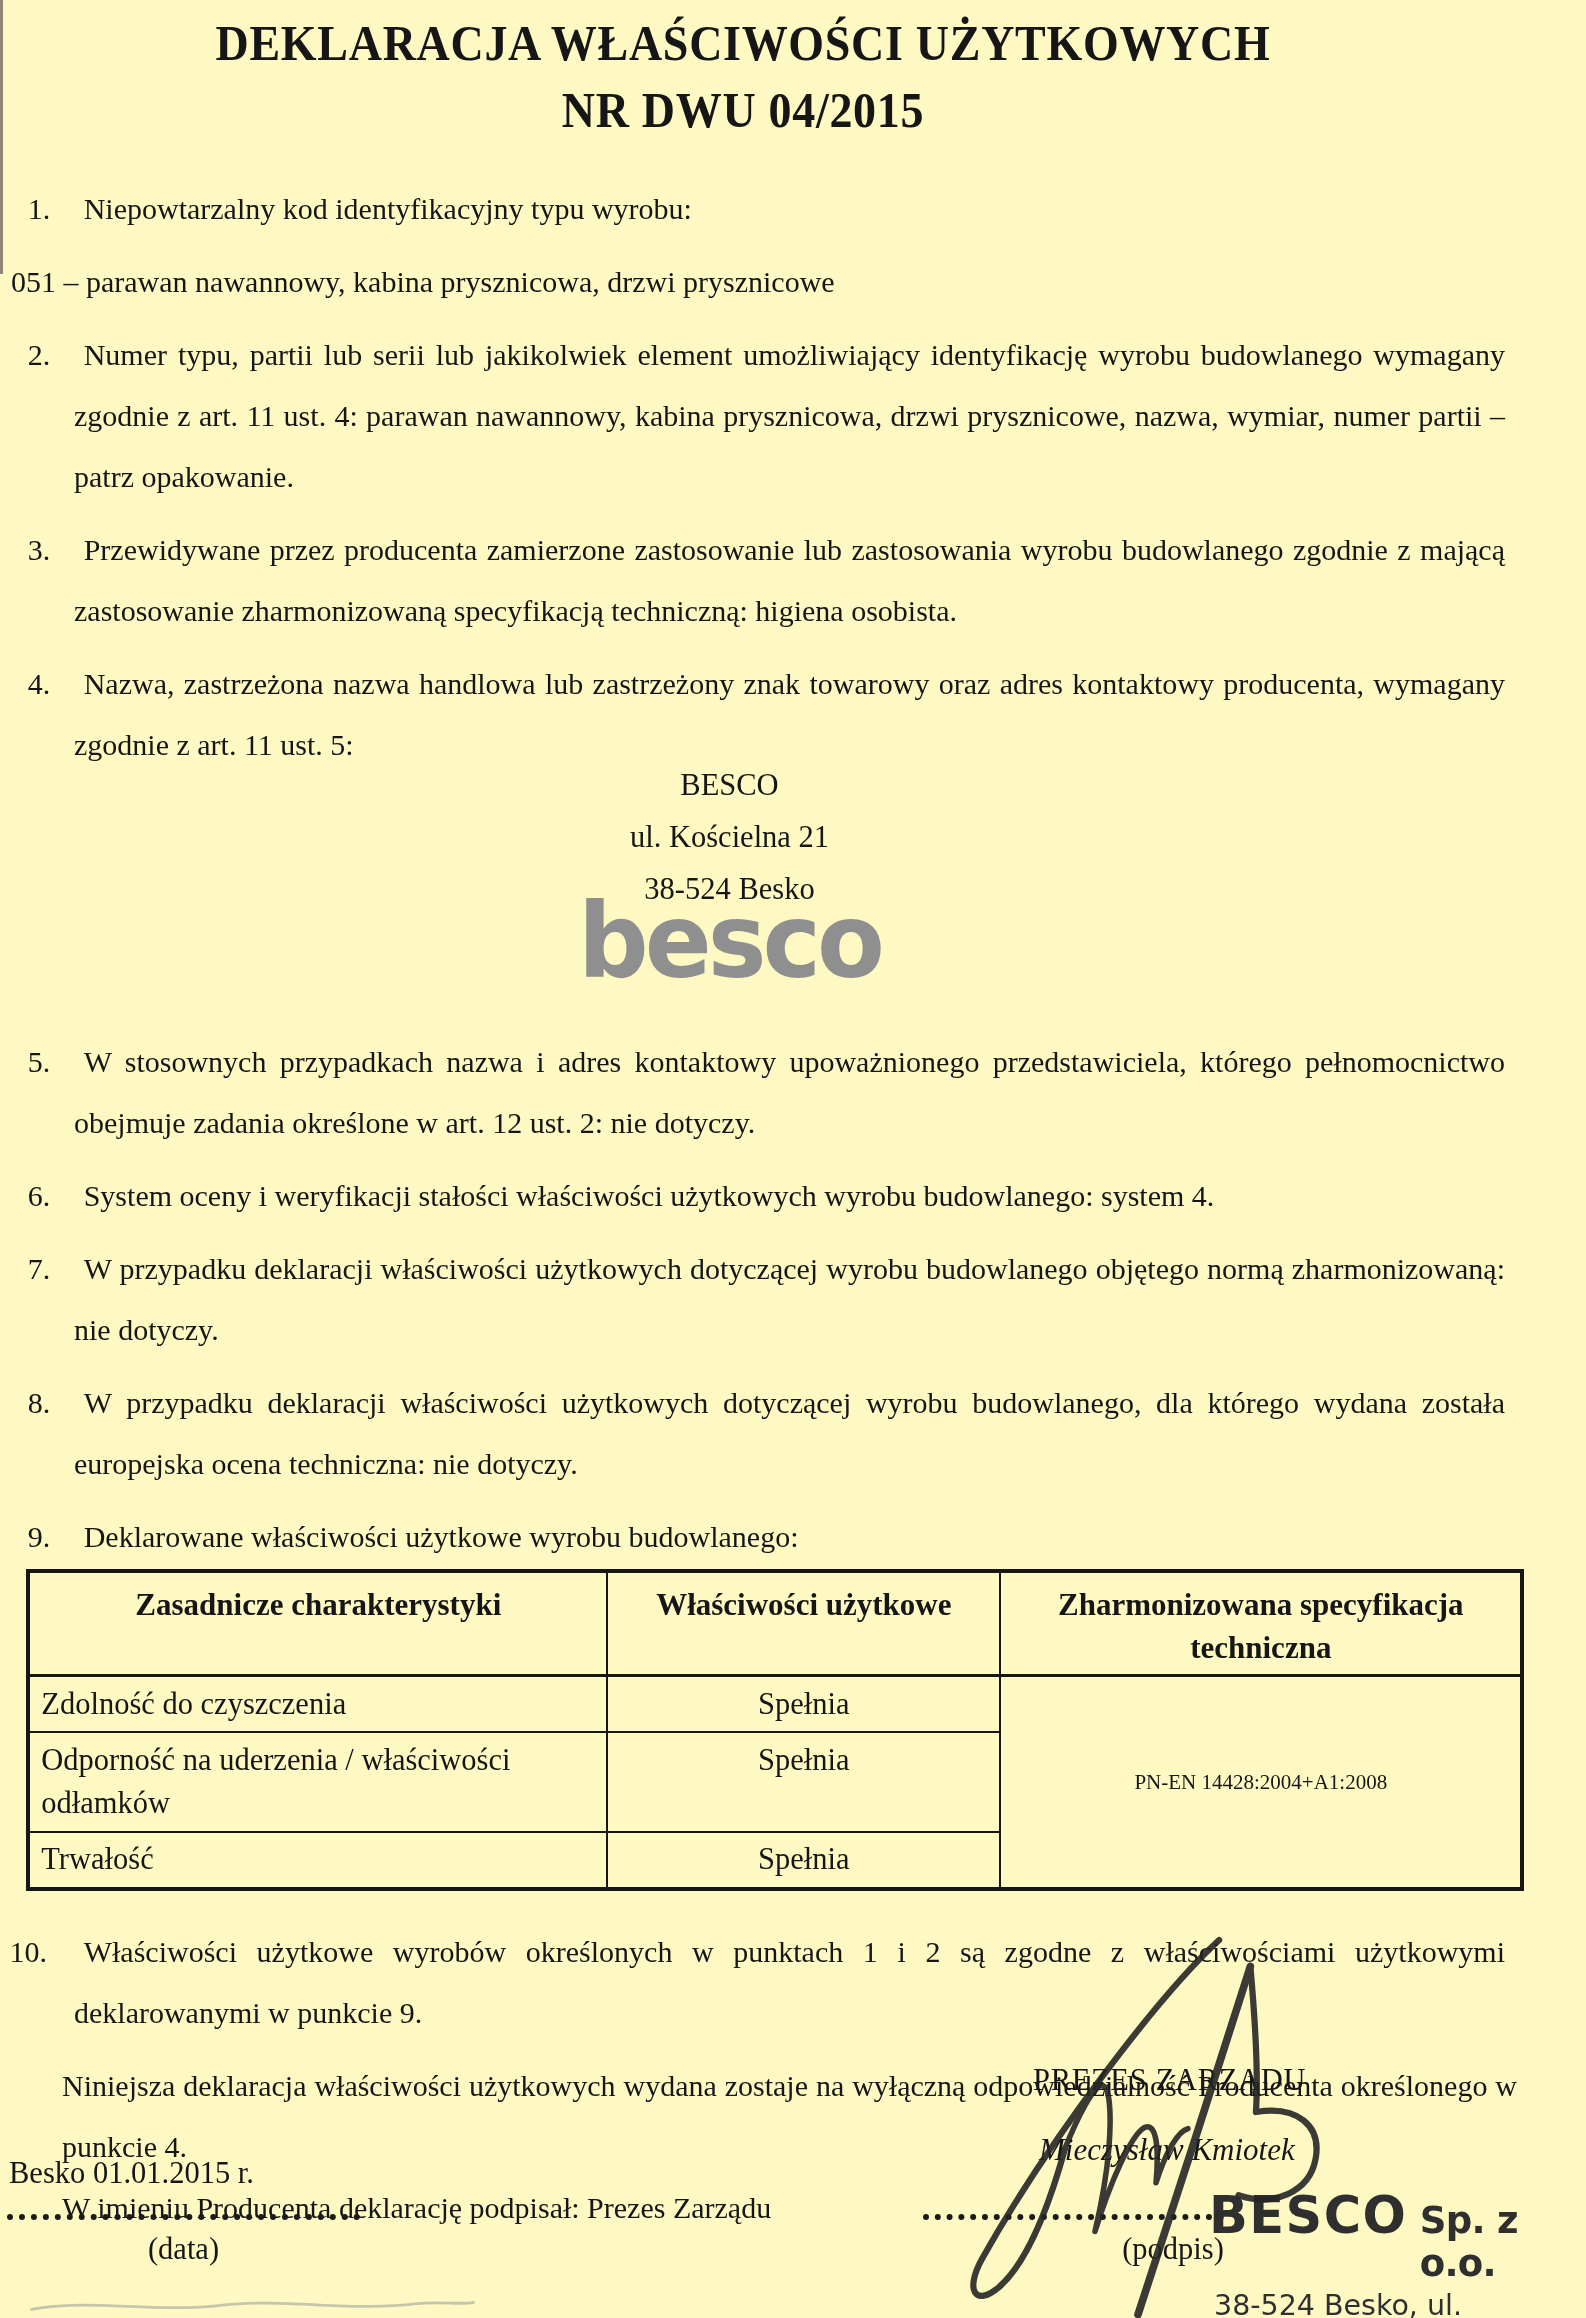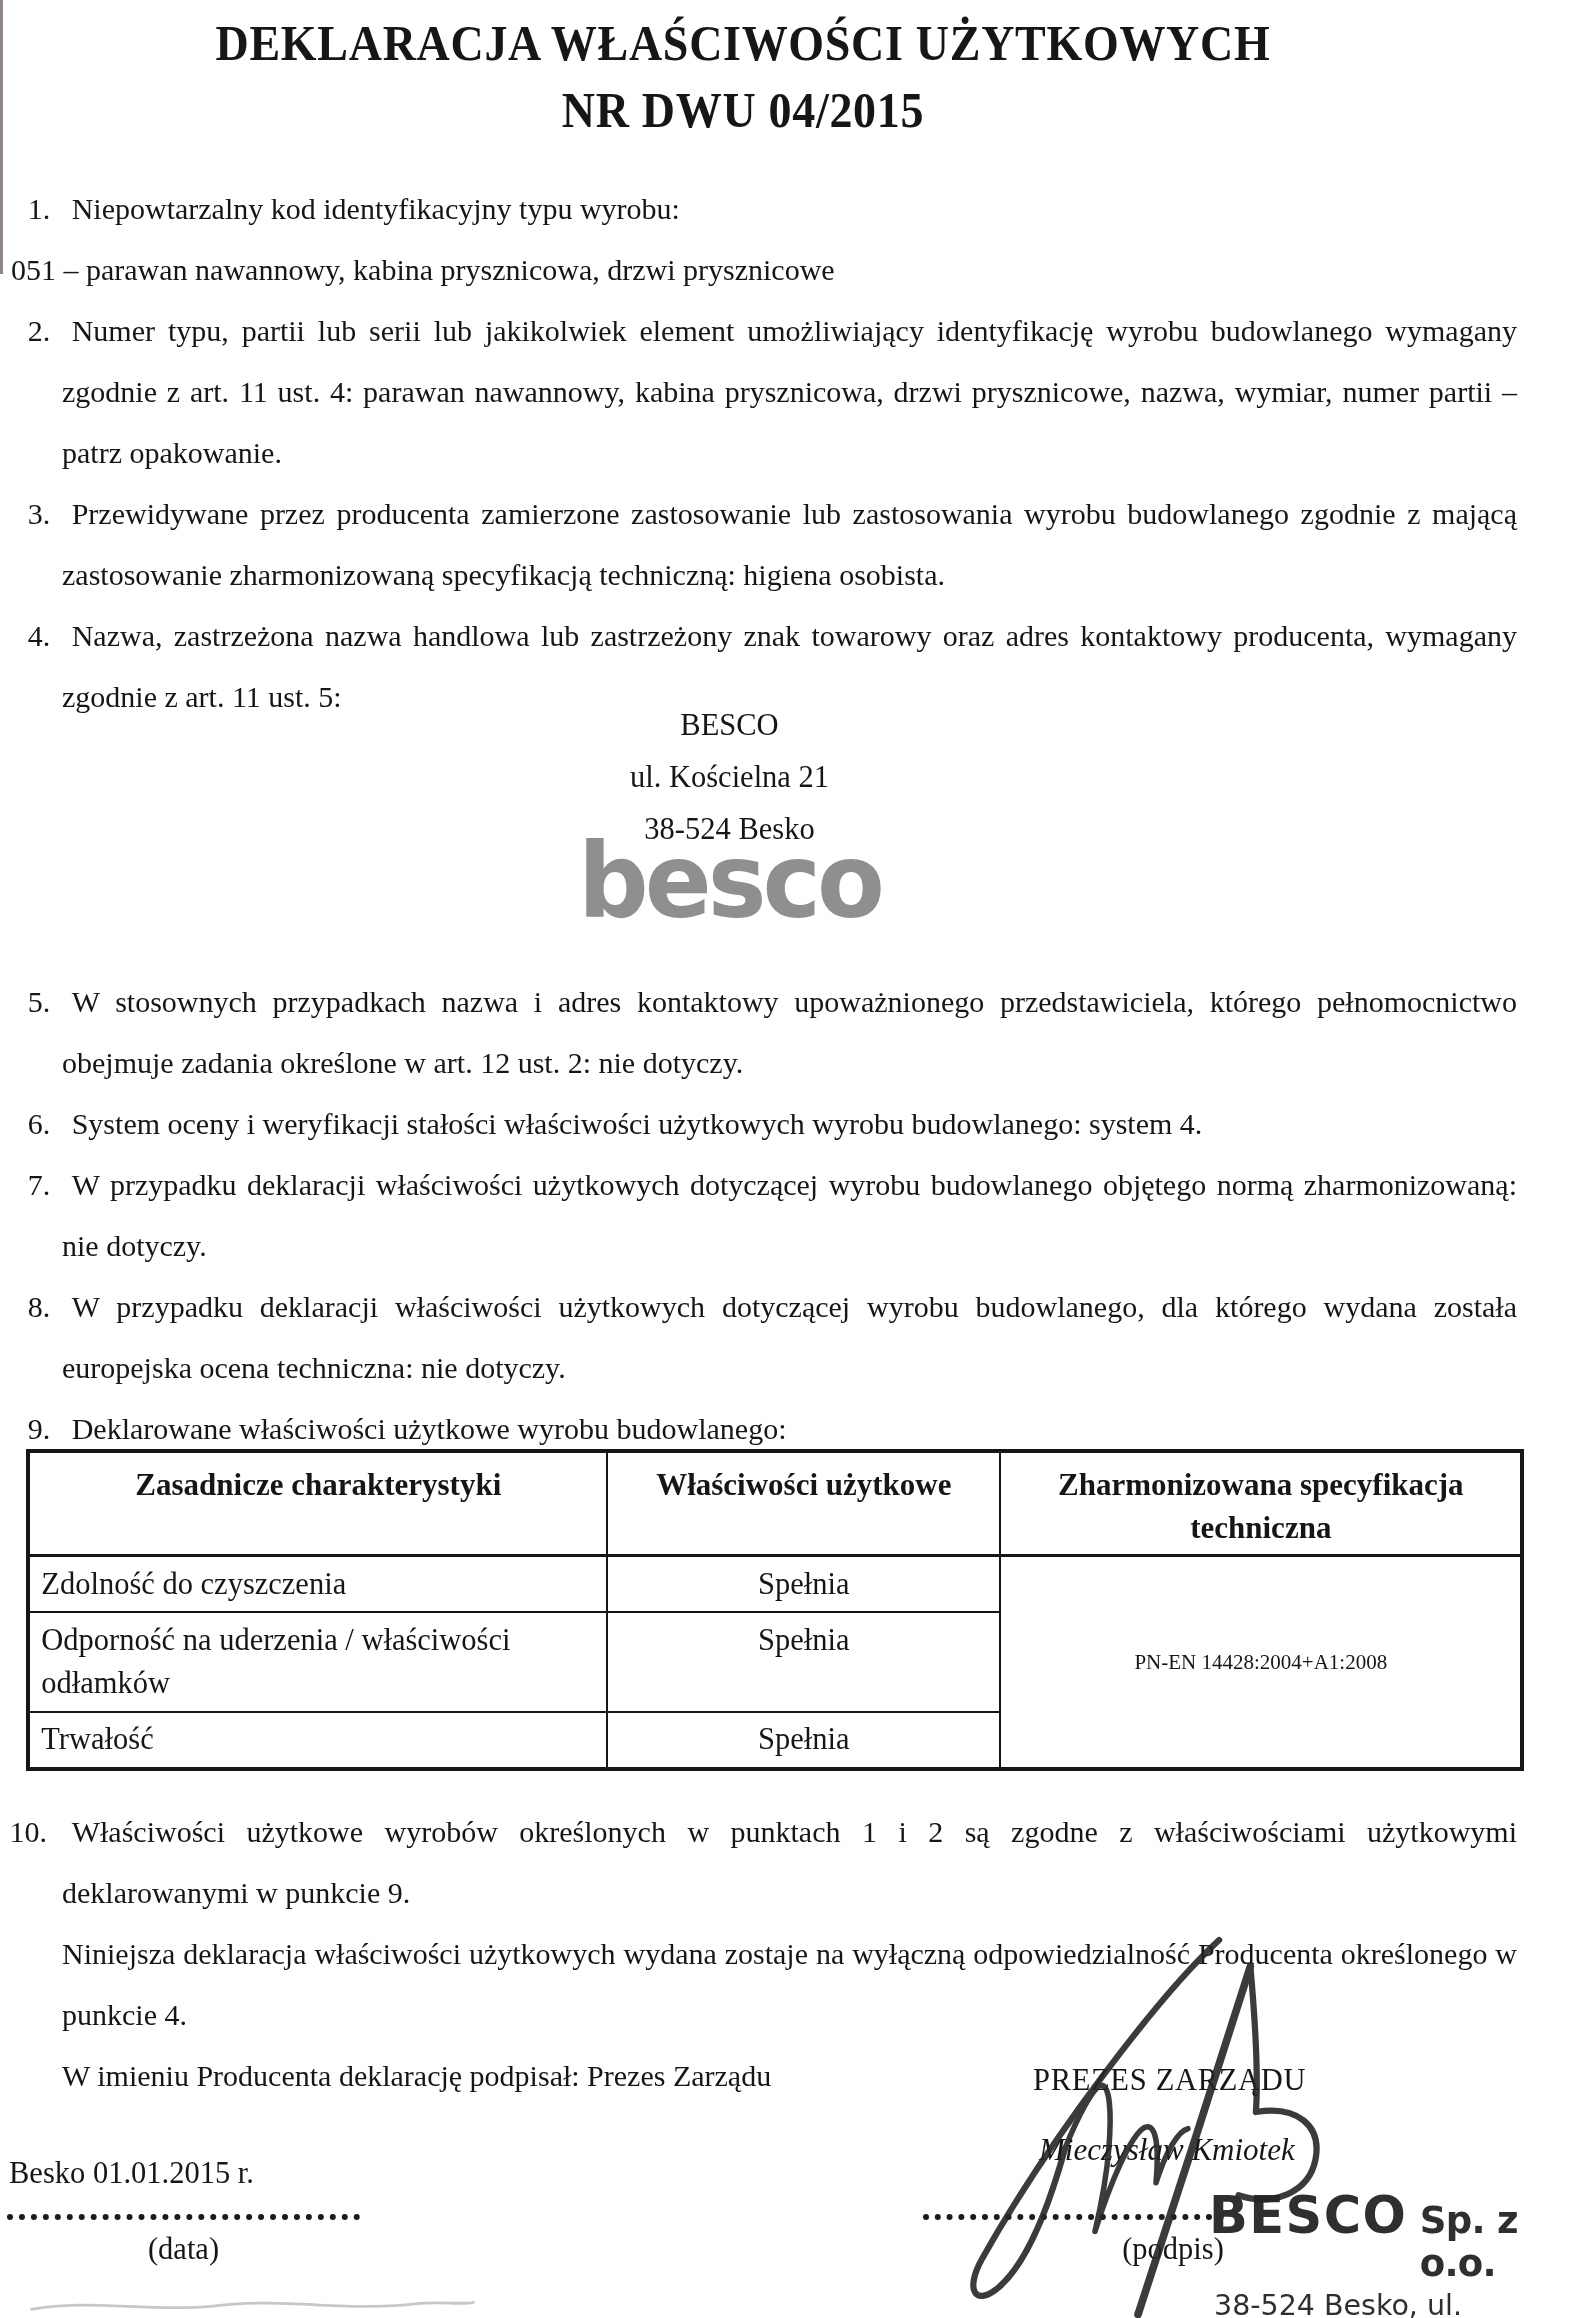--- a/index.html
+++ b/index.html
@@ -1,33 +1,33 @@
 <!DOCTYPE html>
 <html style="font-size:11px"><head>
 <meta charset="utf-8">
 <style>
   html,body{margin:0;padding:0;background:#e8e8e8;}
   .page{
     position:relative;
     width:1586px;height:2319px;
-    background:#ffffff;
+    background:#fef9c3;
     overflow:hidden;
     font-family:"Liberation Serif","DejaVu Serif",serif;
     color:#161616;
   }
   .content{padding:9.7px 69px 0 11px;font-size:30px;line-height:61px;}
   .doc-title{
     text-align:center;font-weight:bold;font-size:46px;line-height:62px;
     margin:0 42px 44px 0;letter-spacing:0.7px;
     transform:scaleY(1.08);transform-origin:top center;
   }
   .item{position:relative;padding-left:51px;}
   .item .num{position:absolute;left:16.7px;top:0;}
   .item.item-10 .num{left:-1.4px;}
-  .itext{margin:0;text-align:justify;text-indent:9.7px;}
+  .itext{margin:12px;text-align:justify;text-indent:9.7px;}
   .code-line{margin:0;}
   .producer{text-align:center;line-height:52px;font-size:30.5px;margin:-28px 69px 0 0;}
   .logo{
     height:78px;line-height:74px;margin:-11px 69px 0 0;text-align:center;
     font-family:"DejaVu Sans","Liberation Sans",sans-serif;
     font-weight:bold;font-size:104px;letter-spacing:-4.2px;
     transform:scaleX(.95);
   }
   .after-logo{margin-top:49px;}
   .perf-table{

